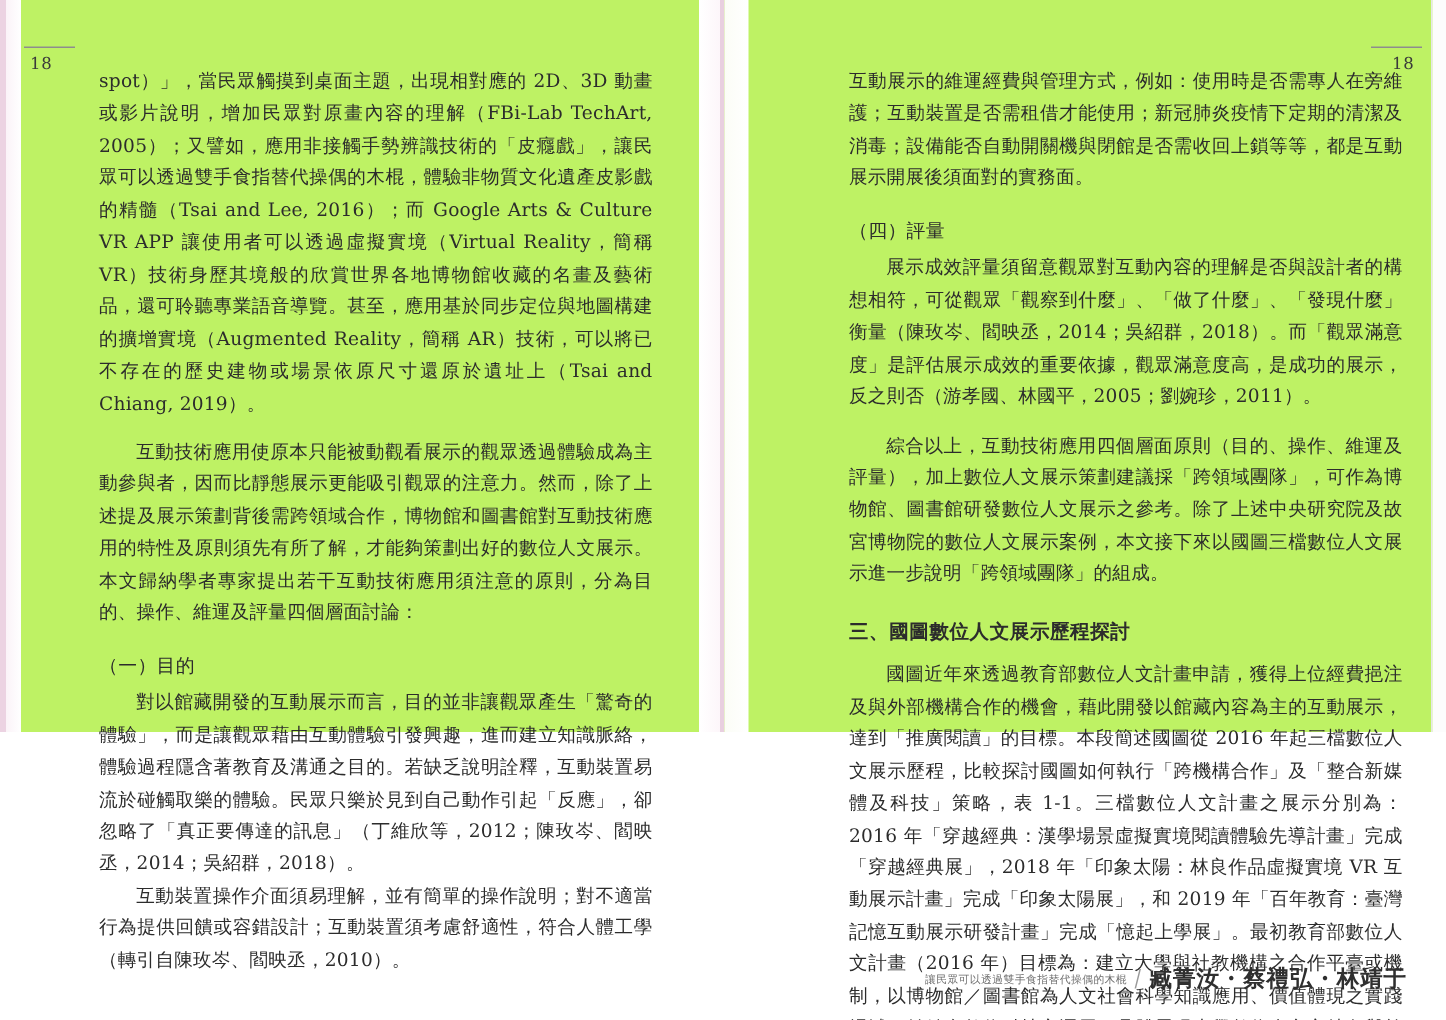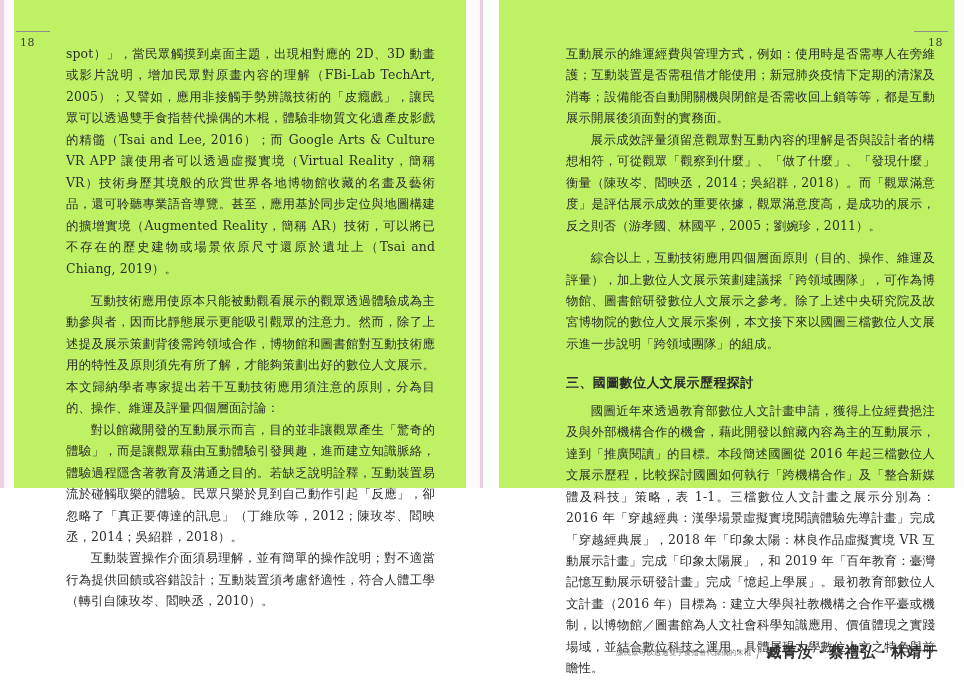--- a/index.html
+++ b/index.html
@@ -169,35 +169,37 @@
 
     <div class="folio-bar left">
       <div class="folio-rule"></div>
       <div class="folio-num">18</div>
     </div>
 
     <div class="column">
       <p class="para">spot）」，當民眾觸摸到桌面主題，出現相對應的 2D、3D 動畫或影片說明，增加民眾對原畫內容的理解（FBi-Lab TechArt, 2005）；又譬如，應用非接觸手勢辨識技術的「皮癮戲」，讓民眾可以透過雙手食指替代操偶的木棍，體驗非物質文化遺產皮影戲的精髓（Tsai and Lee, 2016）；而 Google Arts &amp; Culture VR APP 讓使用者可以透過虛擬實境（Virtual Reality，簡稱 VR）技術身歷其境般的欣賞世界各地博物館收藏的名畫及藝術品，還可聆聽專業語音導覽。甚至，應用基於同步定位與地圖構建的擴增實境（Augmented Reality，簡稱 AR）技術，可以將已不存在的歷史建物或場景依原尺寸還原於遺址上（Tsai and Chiang, 2019）。</p>
       <div class="gap"></div>
       <p class="para indent">互動技術應用使原本只能被動觀看展示的觀眾透過體驗成為主動參與者，因而比靜態展示更能吸引觀眾的注意力。然而，除了上述提及展示策劃背後需跨領域合作，博物館和圖書館對互動技術應用的特性及原則須先有所了解，才能夠策劃出好的數位人文展示。本文歸納學者專家提出若干互動技術應用須注意的原則，分為目的、操作、維運及評量四個層面討論：</p>
+      <h3 class="subhead">（一）目的</h3>
       <p class="para indent">對以館藏開發的互動展示而言，目的並非讓觀眾產生「驚奇的體驗」，而是讓觀眾藉由互動體驗引發興趣，進而建立知識脈絡，體驗過程隱含著教育及溝通之目的。若缺乏說明詮釋，互動裝置易流於碰觸取樂的體驗。民眾只樂於見到自己動作引起「反應」，卻忽略了「真正要傳達的訊息」（丁維欣等，2012；陳玫岑、閻映丞，2014；吳紹群，2018）。</p>
       <p class="para indent">互動裝置操作介面須易理解，並有簡單的操作說明；對不適當行為提供回饋或容錯設計；互動裝置須考慮舒適性，符合人體工學（轉引自陳玫岑、閻映丞，2010）。</p>
 
     </div>
   </div>
 
   <div class="page page-right">
 
     <div class="folio-bar right">
       <div class="folio-rule"></div>
       <div class="folio-num">18</div>
     </div>
 
     <div class="column">
       <p class="para">互動展示的維運經費與管理方式，例如：使用時是否需專人在旁維護；互動裝置是否需租借才能使用；新冠肺炎疫情下定期的清潔及消毒；設備能否自動開關機與閉館是否需收回上鎖等等，都是互動展示開展後須面對的實務面。</p>
+      <h3 class="subhead">（四）評量</h3>
       <p class="para indent">展示成效評量須留意觀眾對互動內容的理解是否與設計者的構想相符，可從觀眾「觀察到什麼」、「做了什麼」、「發現什麼」衡量（陳玫岑、閻映丞，2014；吳紹群，2018）。而「觀眾滿意度」是評估展示成效的重要依據，觀眾滿意度高，是成功的展示，反之則否（游孝國、林國平，2005；劉婉珍，2011）。</p>
       <div class="gap"></div>
       <p class="para indent">綜合以上，互動技術應用四個層面原則（目的、操作、維運及評量），加上數位人文展示策劃建議採「跨領域團隊」，可作為博物館、圖書館研發數位人文展示之參考。除了上述中央研究院及故宮博物院的數位人文展示案例，本文接下來以國圖三檔數位人文展示進一步說明「跨領域團隊」的組成。</p>
       <h2 class="section">三、國圖數位人文展示歷程探討</h2>
       <p class="para indent">國圖近年來透過教育部數位人文計畫申請，獲得上位經費挹注及與外部機構合作的機會，藉此開發以館藏內容為主的互動展示，達到「推廣閱讀」的目標。本段簡述國圖從 2016 年起三檔數位人文展示歷程，比較探討國圖如何執行「跨機構合作」及「整合新媒體及科技」策略，表 1-1。三檔數位人文計畫之展示分別為：2016 年「穿越經典：漢學場景虛擬實境閱讀體驗先導計畫」完成「穿越經典展」，2018 年「印象太陽：林良作品虛擬實境 VR 互動展示計畫」完成「印象太陽展」，和 2019 年「百年教育：臺灣記憶互動展示研發計畫」完成「憶起上學展」。最初教育部數位人文計畫（2016 年）目標為：建立大學與社教機構之合作平臺或機制，以博物館／圖書館為人文社會科學知識應用、價值體現之實踐場域，並結合數位科技之運用，具體展現大學數位人文之特色與前瞻性。</p>
 
     </div>
 
     <div class="runfoot">
       <span class="runfoot-title">讓民眾可以透過雙手食指替代操偶的木棍</span>

